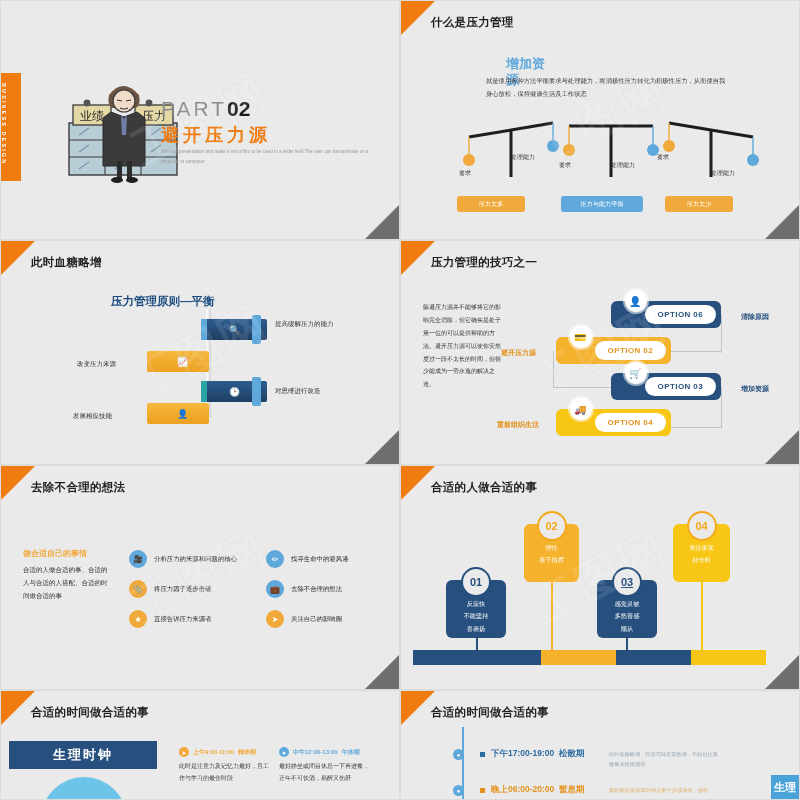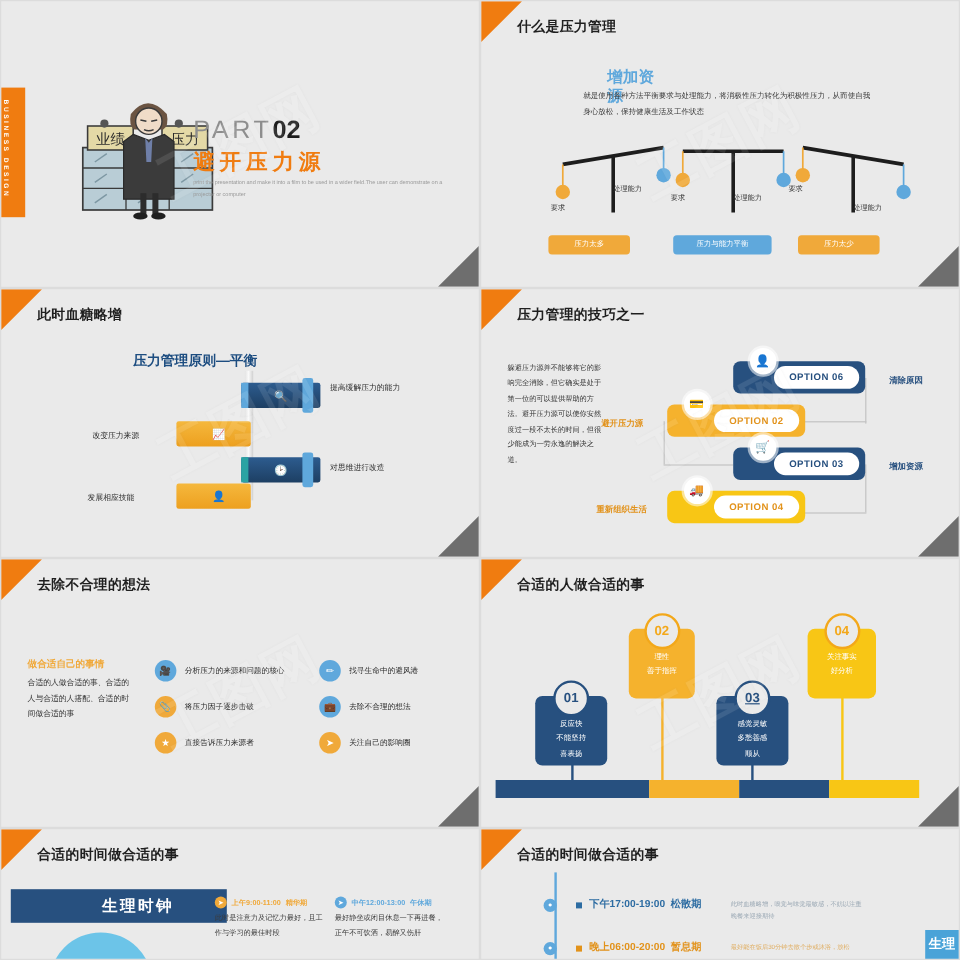--- a/index.html
+++ b/index.html
@@ -155,21 +155,21 @@
   .card.blue .num{border-color:#27507f;color:#27507f;}
   .card.gold .num,.card.gold2 .num{border-color:#f3a81a;color:#f3a81a;}
   .card .lines{padding-top:18px;font-size:6.2px;line-height:2.0;}
   .stem{position:absolute;width:2px;}
   .baseseg{position:absolute;height:15px;}
 
   
   .s7 .banner{
     position:absolute;left:8px;top:50px;width:148px;height:28px;
     background:#27507f;color:#fff;font-size:13px;font-weight:bold;
-    display:flex;align-items:center;justify-content:center;letter-spacing:2px;padding-left:32px;
+    display:flex;align-items:center;justify-content:center;letter-spacing:2px;
   }
   .s7 .dial{position:absolute;left:40px;top:86px;width:86px;height:86px;border-radius:50%;background:#6cc4e8;}
   .tcol{position:absolute;width:94px;}
   .tcol .th{display:flex;align-items:center;gap:4px;font-size:6px;font-weight:bold;}
   .tcol .th .bul{width:10px;height:10px;border-radius:50%;color:#fff;font-size:6px;display:flex;align-items:center;justify-content:center;flex:0 0 auto;}
   .tcol .tb{margin-top:3px;font-size:6px;line-height:2.0;color:#3b3b3b;}
 
   
   .tl-axis{position:absolute;left:61px;top:36px;width:2px;height:80px;background:#5fa8dc;}
   .tl-row{position:absolute;left:52px;display:flex;align-items:flex-start;}

